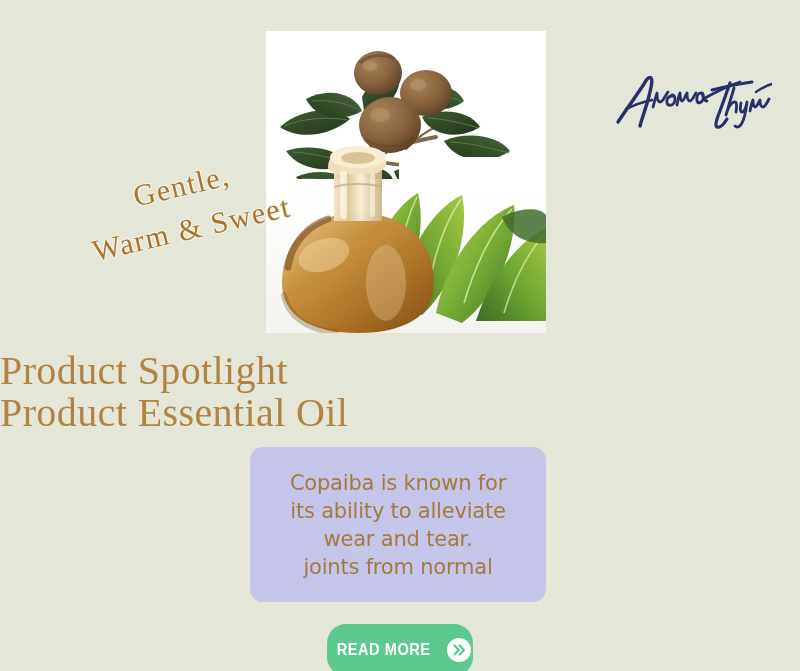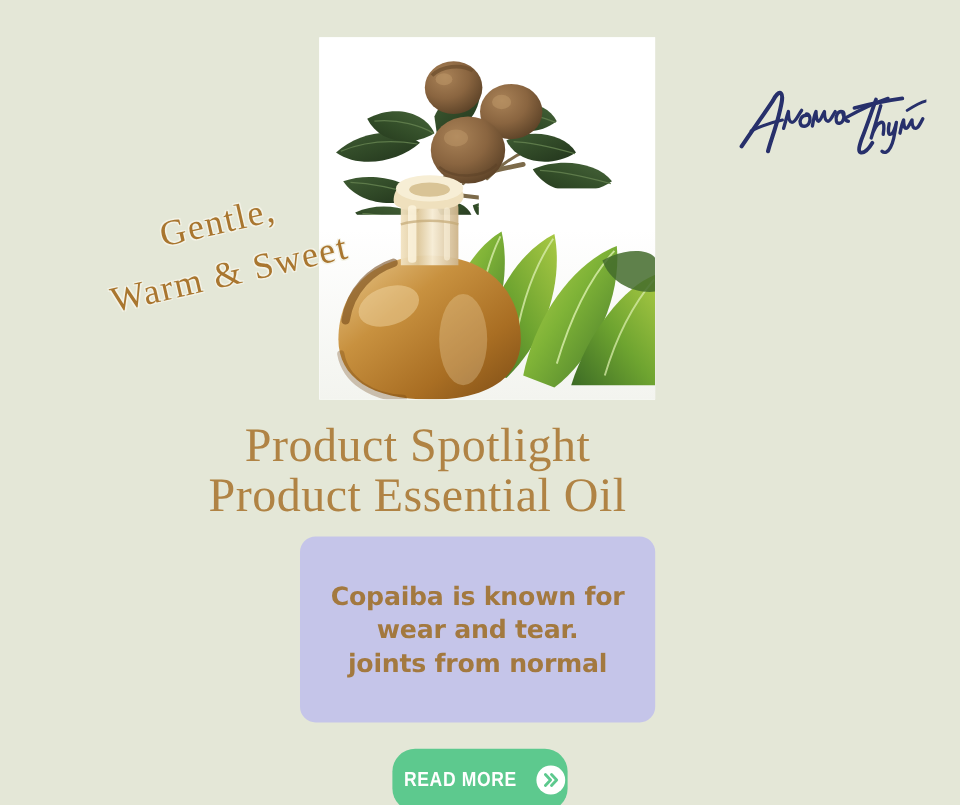--- a/index.html
+++ b/index.html
@@ -76,21 +76,20 @@
   }
   .tagline .l1 { display: block; }
   .tagline .l2 { display: block; }
 
   
   .title-block {
     position: absolute;
     left: 0;
     top: 350px;
     width: 696px;
-    text-align: center;
     color: #b08344;
     font-family: "Liberation Serif", serif;
     font-size: 40px;
     line-height: 42px;
     letter-spacing: 0.4px;
   }
   .title-block .line { display: block; }
 
   
   .callout {
@@ -103,21 +102,21 @@
     border-radius: 13px;
     display: flex;
     align-items: center;
     justify-content: center;
   }
   .callout-text {
     width: 282px;
     text-align: center;
     color: #a3793f;
     font-family: "DejaVu Sans", sans-serif;
-    font-weight: bold;
+    font-weight: normal;
     font-size: 21px;
     line-height: 28px;
     letter-spacing: -0.2px;
   }
   .callout-text span { display: block; }
 
   
   .cta {
     position: absolute;
     left: 327px;
@@ -335,20 +334,21 @@
   </div>
 
   <div class="title-block">
     <span class="line">Product Spotlight</span>
     <span class="line">Product Essential Oil</span>
   </div>
 
   <div class="callout">
     <div class="callout-text">
       <span>Copaiba is known for</span>
+      <span>its ability to alleviate</span>
       <span>wear and tear.</span>
       <span>joints from normal</span>
     </div>
   </div>
 
   <button class="cta">
     <span class="cta-label">READ MORE</span>
     <span class="cta-icon">
       <svg width="16" height="16" viewBox="0 0 16 16" xmlns="http://www.w3.org/2000/svg" aria-hidden="true">
         <g fill="none" stroke="#5dc98e" stroke-width="2.4" stroke-linecap="round" stroke-linejoin="round">

